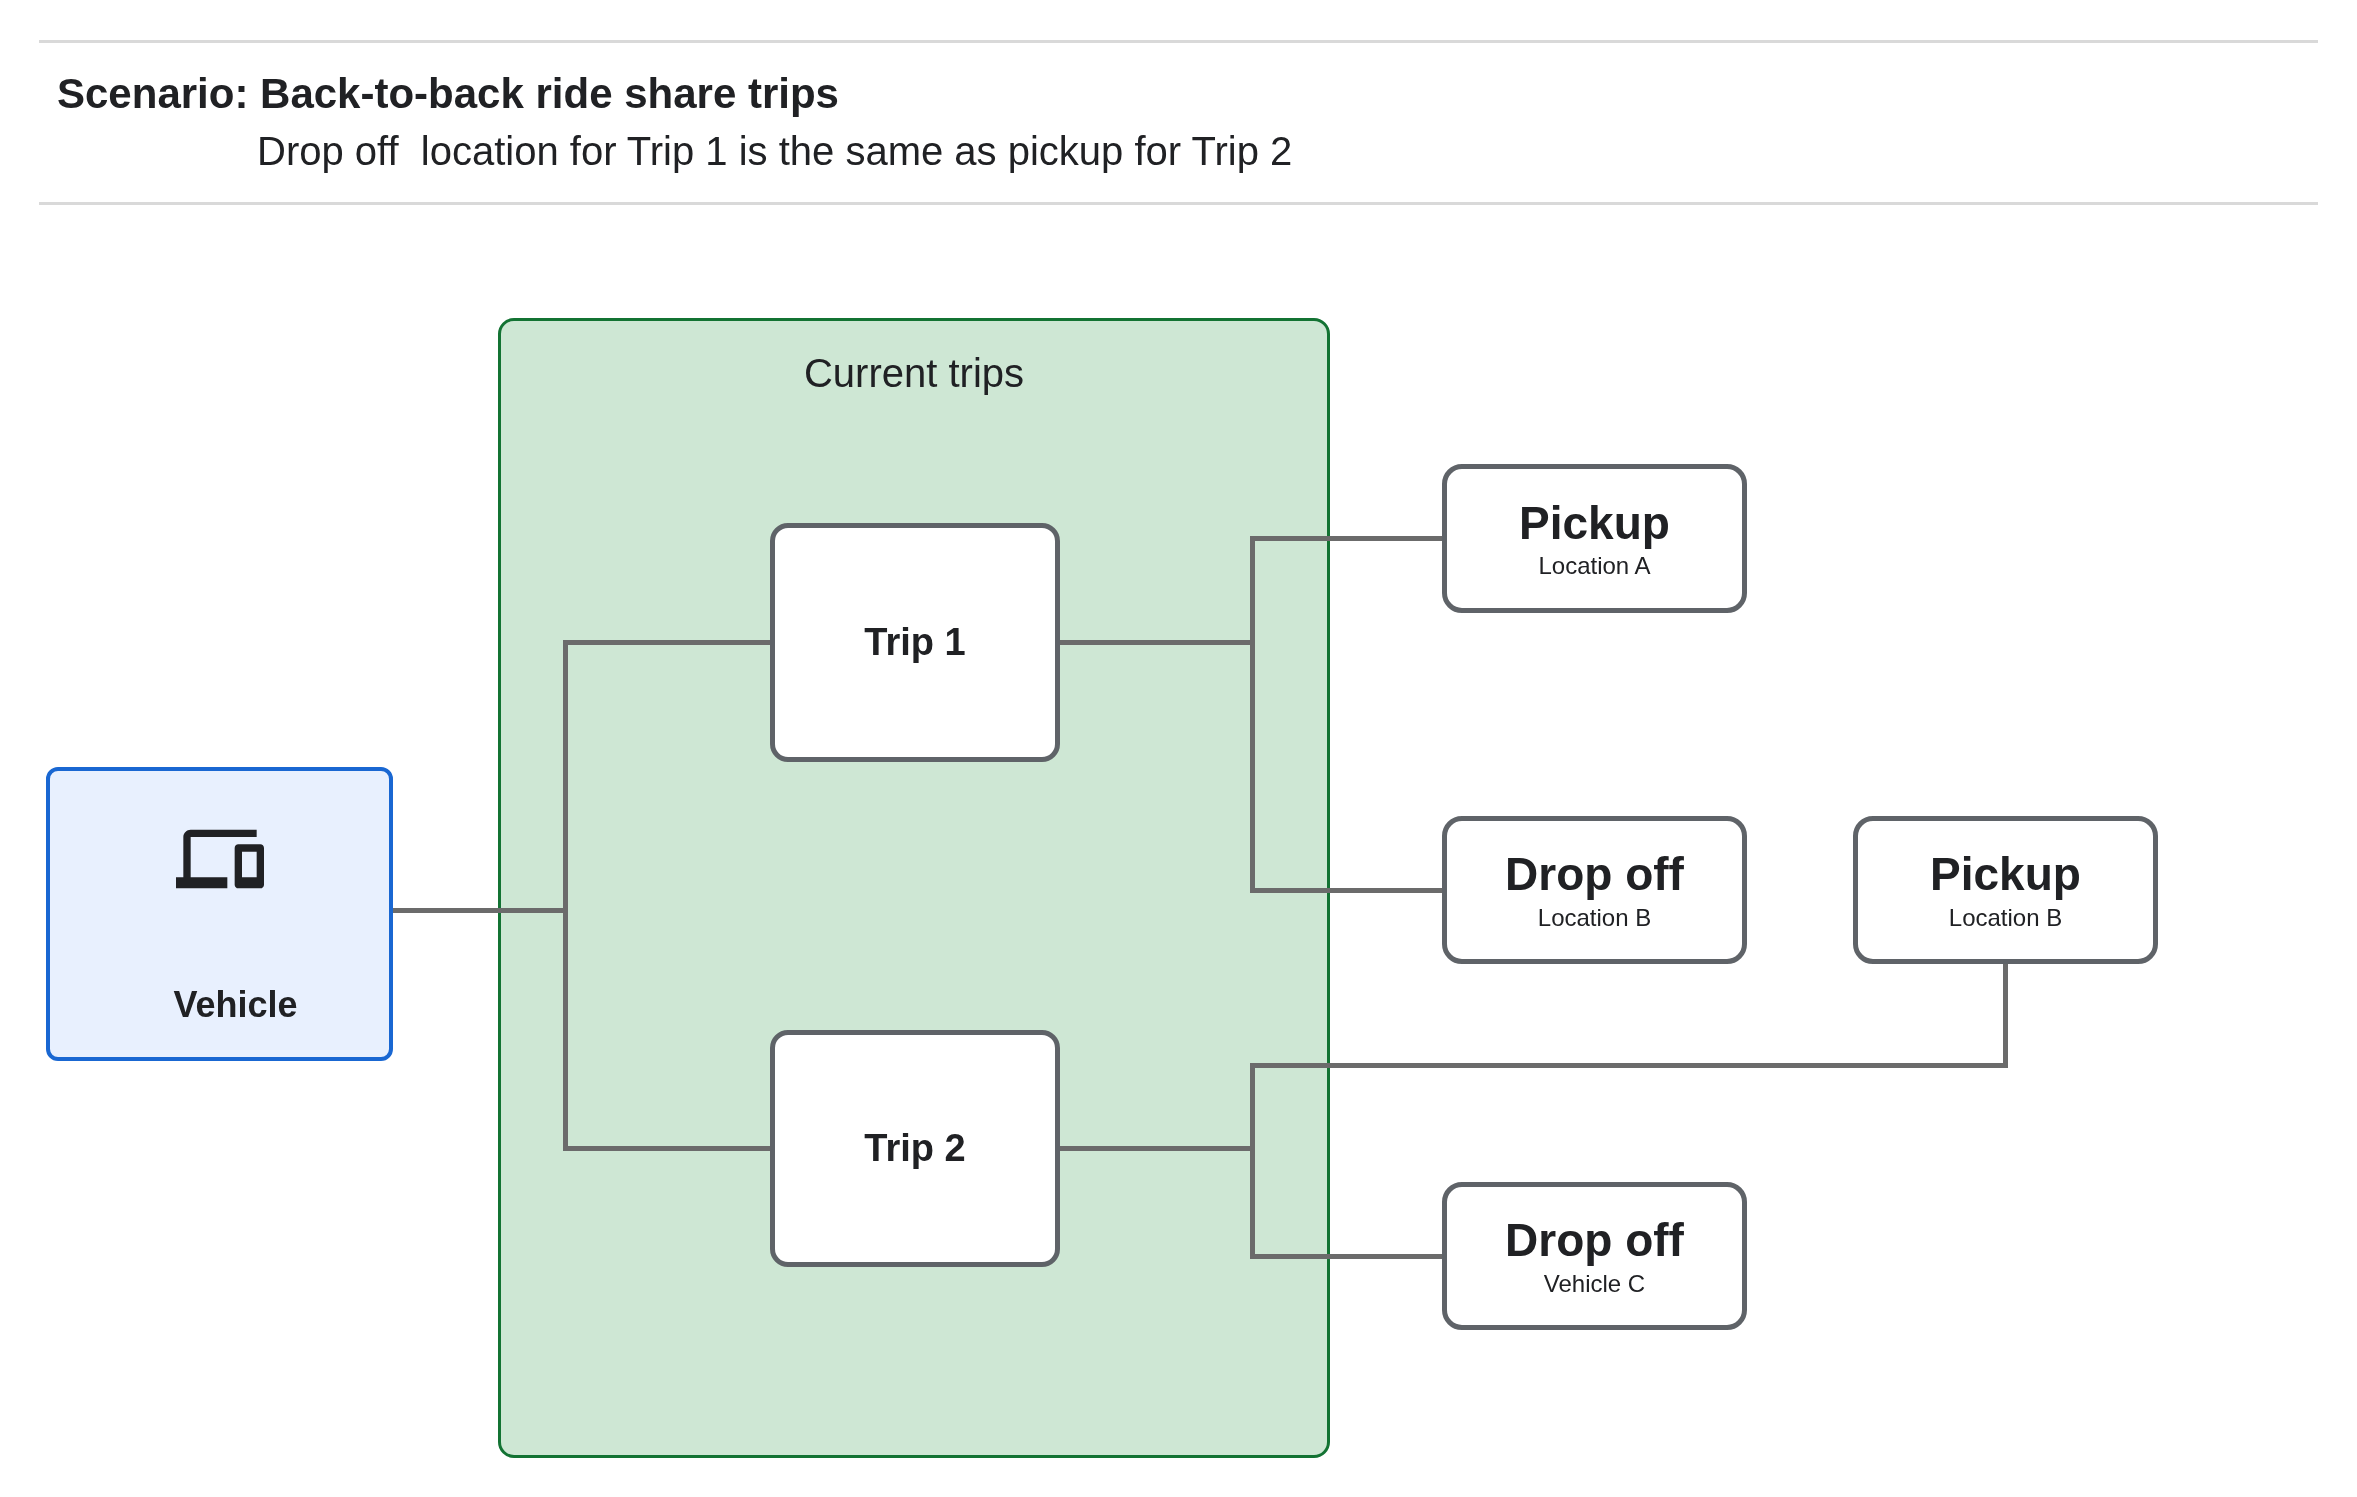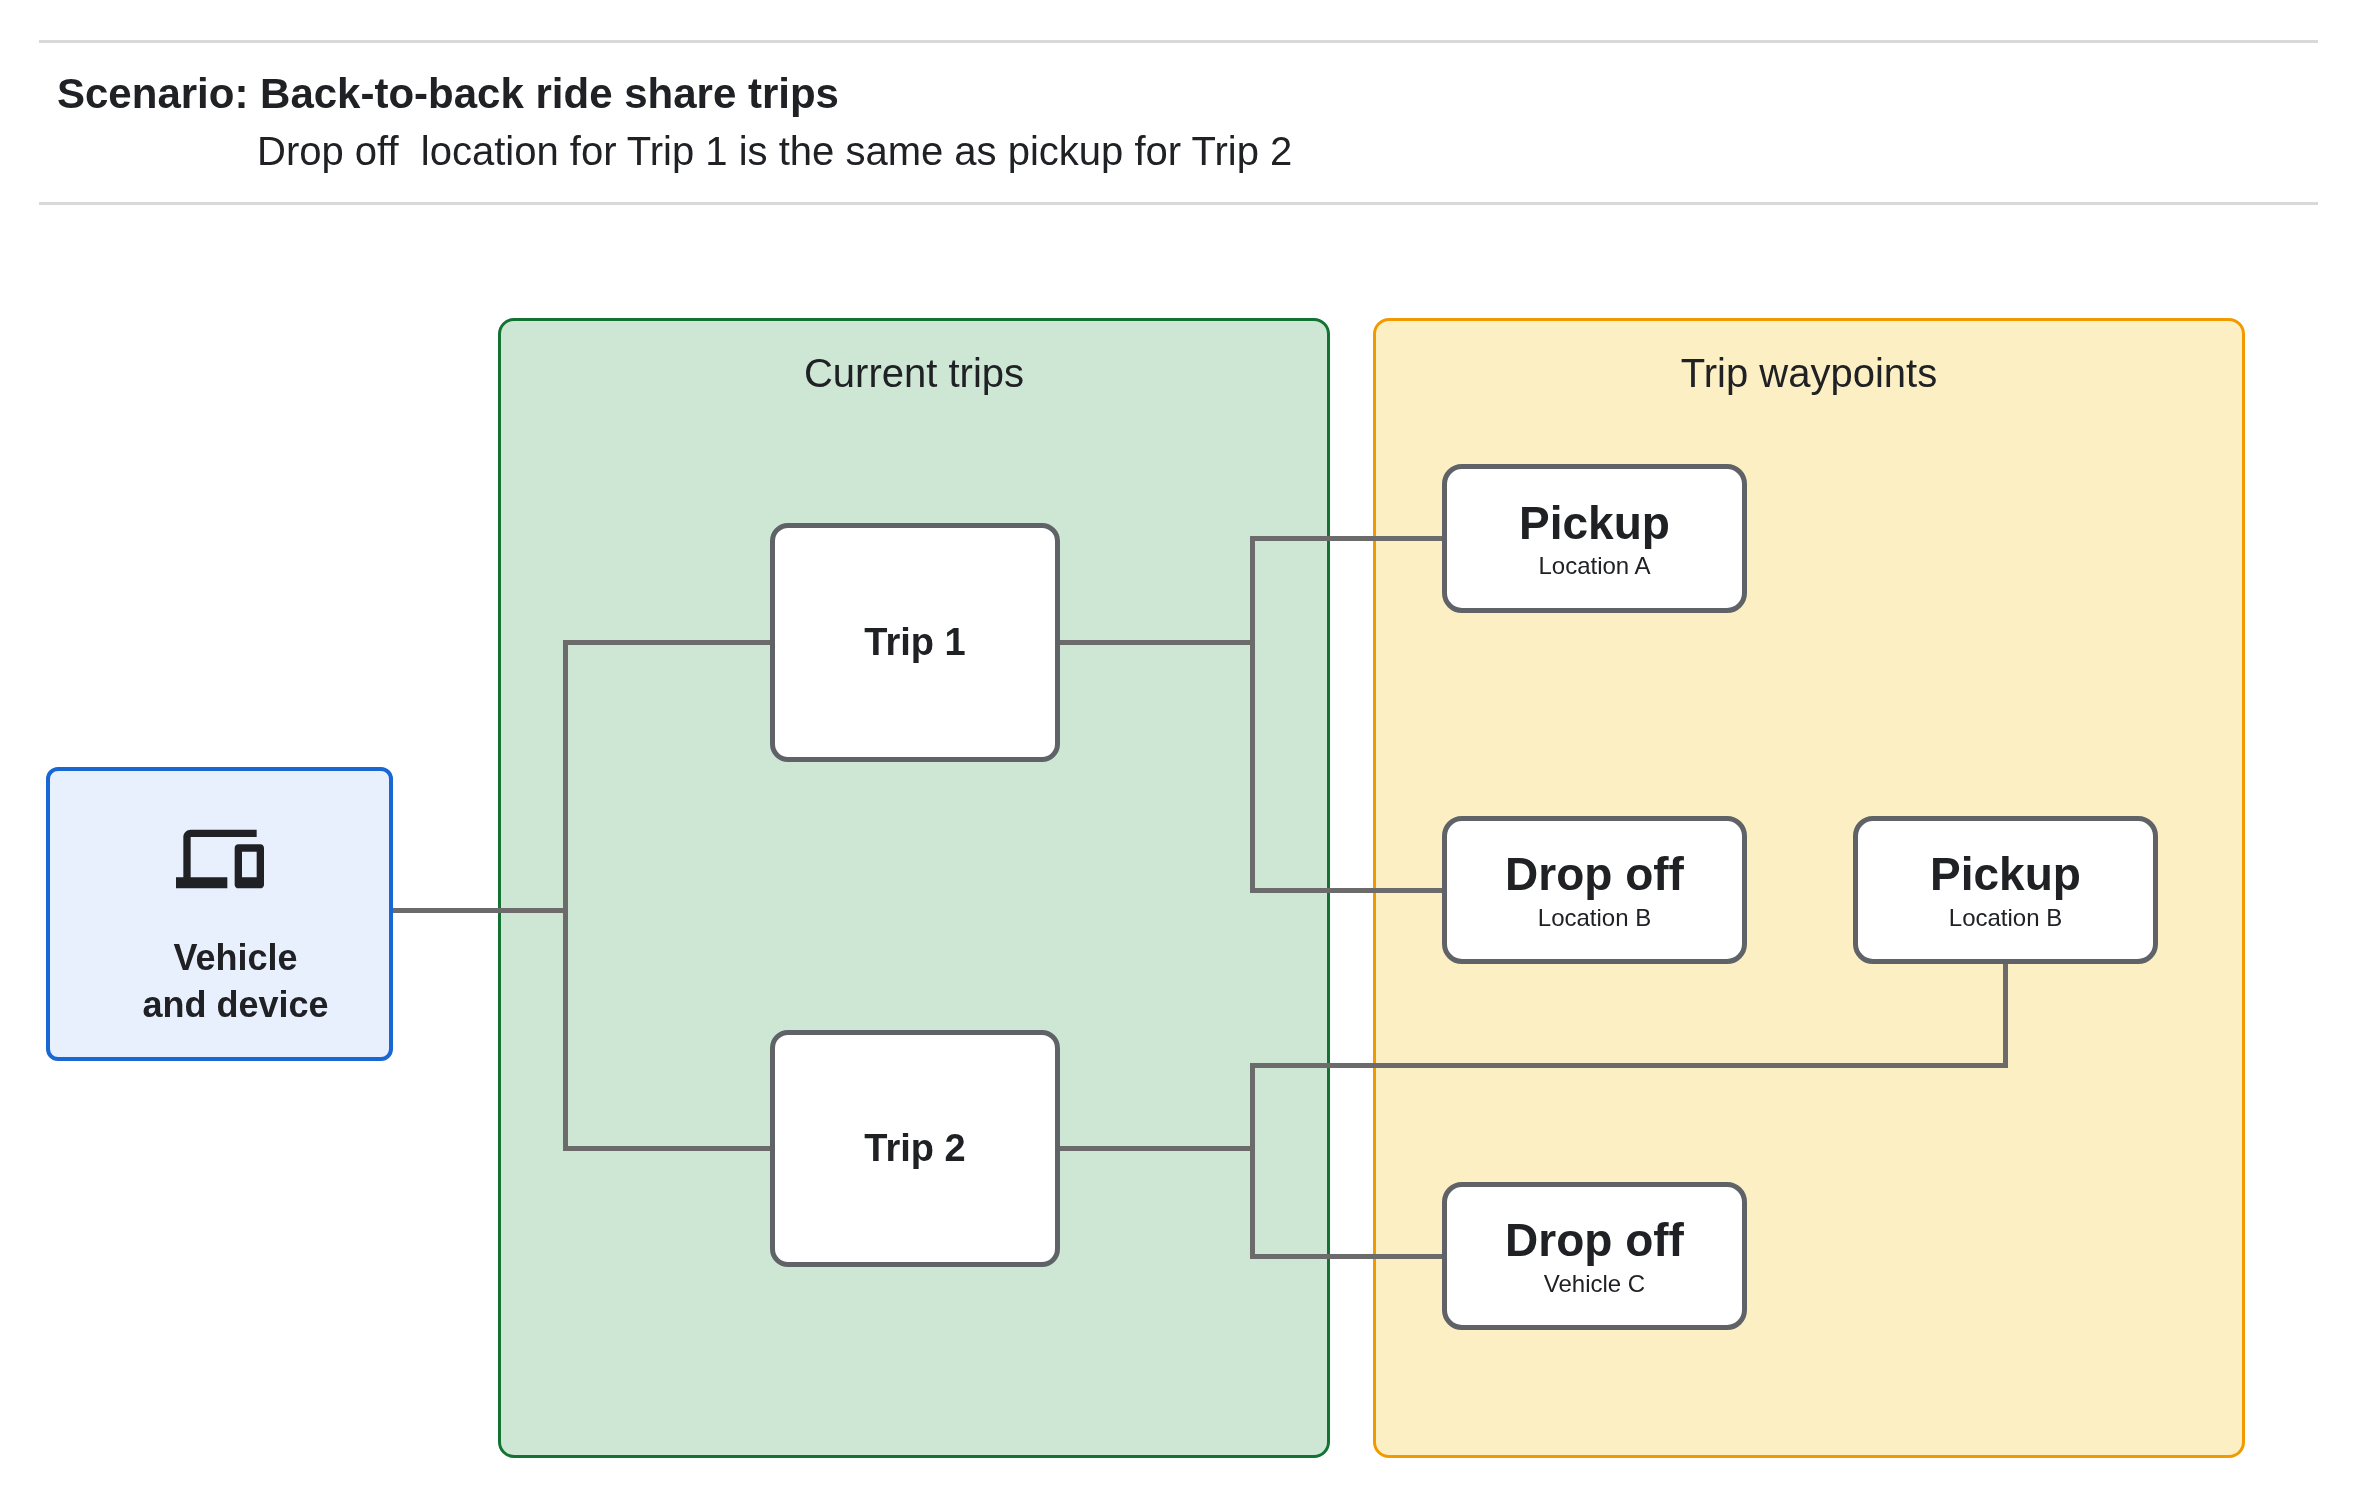--- a/index.html
+++ b/index.html
@@ -52,23 +52,20 @@
 <div class="canvas">
 
   <div class="divider top"></div>
   <div class="header-title">Scenario: Back-to-back ride share trips</div>
   <div class="header-subtitle">Drop off  location for Trip 1 is the same as pickup for Trip 2</div>
   <div class="divider bottom"></div>
 
   <div class="panel green">
     <div class="panel-title">Current trips</div>
   </div>
-  <div class="panel orange">
-    <div class="panel-title">Trip waypoints</div>
-  </div>
 
   <div class="seg" style="left:385px; top:908px; width:183px; height:5px;"></div>
   <div class="seg" style="left:563px; top:640px; width:5px; height:511px;"></div>
   <div class="seg" style="left:563px; top:640px; width:207px; height:5px;"></div>
   <div class="seg" style="left:563px; top:1146px; width:207px; height:5px;"></div>
 
   <div class="seg" style="left:1060px; top:640px; width:195px; height:5px;"></div>
   <div class="seg" style="left:1250px; top:536px; width:5px; height:357px;"></div>
   <div class="seg" style="left:1250px; top:536px; width:192px; height:5px;"></div>
   <div class="seg" style="left:1250px; top:888px; width:192px; height:5px;"></div>
@@ -78,21 +75,20 @@
   <div class="seg" style="left:1250px; top:1063px; width:758px; height:5px;"></div>
   <div class="seg" style="left:2003px; top:962px; width:5px; height:106px;"></div>
   <div class="seg" style="left:1250px; top:1254px; width:192px; height:5px;"></div>
 
   <div class="vehicle-node">
     <svg class="vehicle-icon" width="88" height="88" viewBox="0 0 24 24" fill="#202124" aria-hidden="true">
       <path d="M4 6h18V4H4c-1.1 0-2 .9-2 2v11H0v3h14v-3H4V6zm19 2h-6c-.55 0-1 .45-1 1v10c0 .55.45 1 1 1h6c.55 0 1-.45 1-1V9c0-.55-.45-1-1-1zm-1 9h-4v-7h4v7z"></path>
     </svg>
     <div class="vehicle-label">
       <div>Vehicle</div>
-      <div>and device</div>
     </div>
   </div>
 
   <div class="node trip-node" style="top:523px; height:239px;">
     <div class="trip-label">Trip 1</div>
   </div>
   <div class="node trip-node" style="top:1030px; height:237px;">
     <div class="trip-label">Trip 2</div>
   </div>
 

